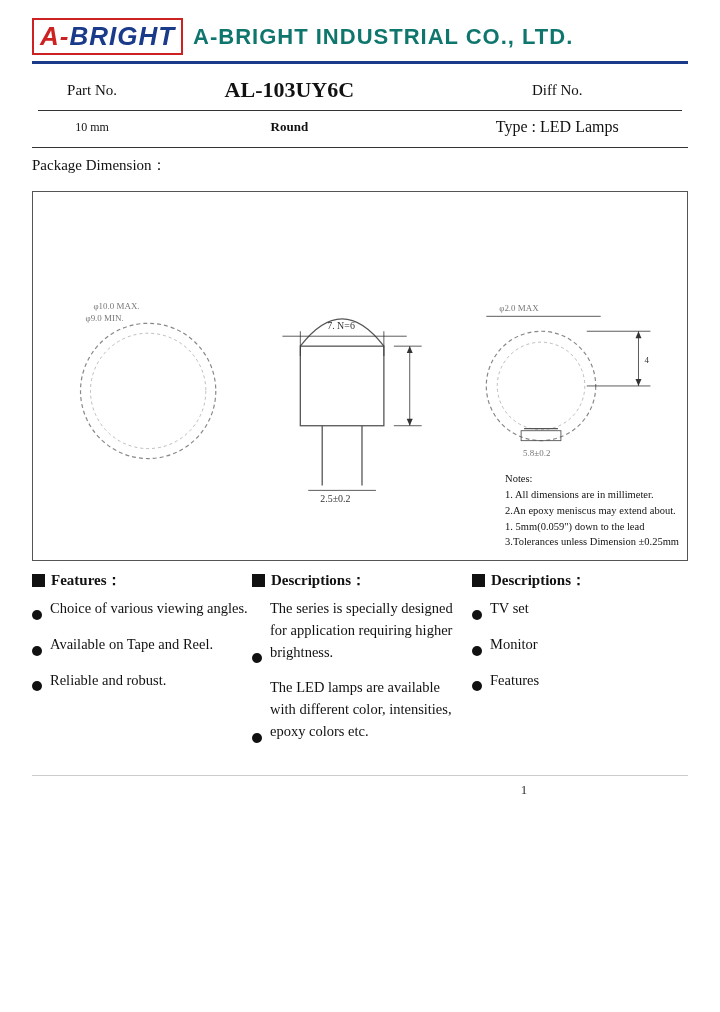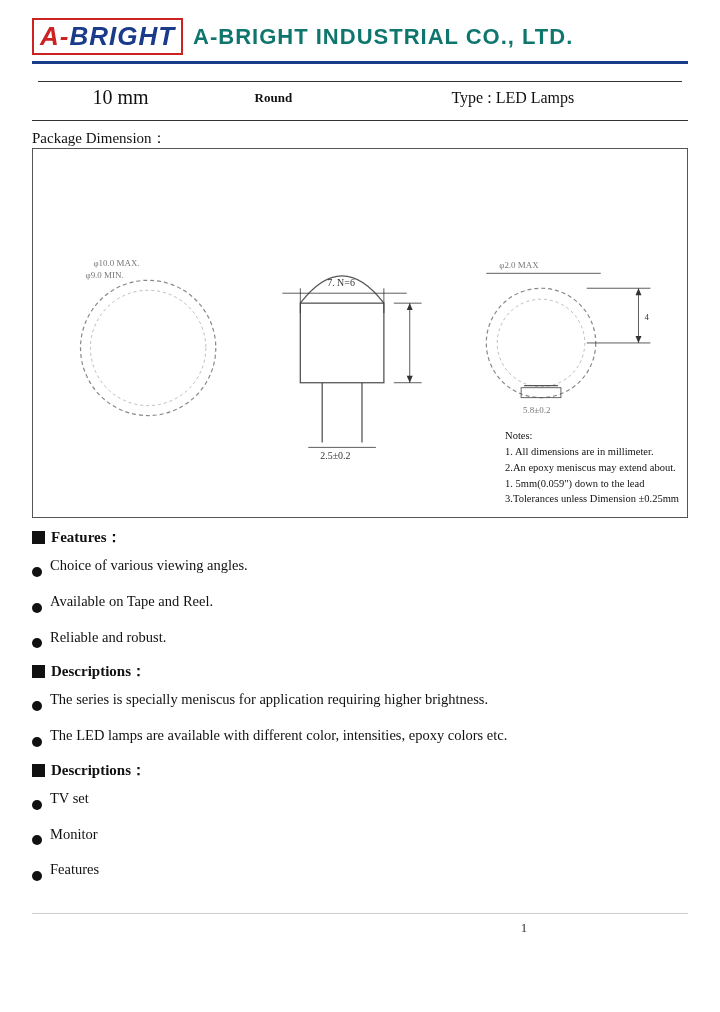--- a/index.html
+++ b/index.html
@@ -63,21 +63,21 @@
       border-top: 1.5px solid #333;
       margin: 4px 0;
     }
 
     
     .pkg-section {
       margin: 8px 0 10px 0;
     }
     .pkg-title {
       font-size: 15px;
-      margin-bottom: 0;
+      margin-bottom: 16px;
     }
     .pkg-diagram-box {
       border: 1.5px solid #555;
       width: 100%;
       height: 370px;
       position: relative;
       background: #fff;
       overflow: hidden;
     }
 
@@ -151,38 +151,43 @@
       border-top: 1px solid #ccc;
       padding-top: 6px;
     }
     .footer-center {
       text-align: center;
       flex: 1;
     }
 
     
     .row-labels td { font-size: 15px; }
-    .row-values td { font-size: 20px; }
+    .row-values td { font-size: 12px; }
     .row-values td:nth-child(2) { font-size: 20px; font-weight: bold; }
     .row-values td:nth-child(3) { font-size: 16px; }
   </style>
 </head>
 <body>
 
 <div class="header">
   <div class="logo-box">
     <span class="logo-text">
       A-<span>BRIGHT</span>
     </span>
   </div>
   <span class="company-name">A-BRIGHT INDUSTRIAL CO., LTD.</span>
 </div>
 
 <table class="part-table">
   <tbody>
+      <tr class="row-labels">
+    <td>Part No.</td>
+    <td style="font-size:22px;font-weight:bold;">AL-103UY6C</td>
+    <td>Diff No.</td>
+  </tr>
   <tr>
     <td colspan="3">
           <hr class="part-divider">
         </td>
   </tr>
   <tr class="row-values">
     <td>10 mm</td>
     <td style="font-size:13px;">Round</td>
     <td>Type : LED Lamps</td>
   </tr>
@@ -251,21 +256,21 @@
       <div>1. All dimensions are in millimeter.</div>
       <div>2.An epoxy meniscus may extend about.</div>
       <div>   1. 5mm(0.059") down to the lead</div>
       <div>3.Tolerances unless Dimension ±0.25mm</div>
     </div>
   </div>
 </div>
 
 <div class="fda-section">
 
-  <div style="display:flex; flex-direction:column; gap:0;">
+  <div style="display:flex; gap:0;">
 
     <div class="fda-col" style="flex:1; padding-right:4px;">
       <div class="fda-col-title">
         <span class="black-square"></span>
         <span>Features：</span>
       </div>
       <div class="bullet-item">
         <span class="bullet-circle"></span>
         <span class="bullet-text">Choice of various viewing angles.</span>
       </div>
@@ -279,21 +284,21 @@
       </div>
     </div>
 
     <div class="fda-col" style="flex:1; padding-right:4px;">
       <div class="fda-col-title">
         <span class="black-square"></span>
         <span>Descriptions：</span>
       </div>
       <div class="bullet-item">
         <span class="bullet-circle"></span>
-        <span class="bullet-text">The series is specially meniscus for application requiring higher brightness.</span>
+        <span class="bullet-text">The series is specially designed for application requiring higher brightness.</span>
       </div>
       <div class="bullet-item">
         <span class="bullet-circle"></span>
         <span class="bullet-text">The LED lamps are available with different color, intensities, epoxy colors etc.</span>
       </div>
     </div>
 
     <div class="fda-col" style="flex:1;">
       <div class="fda-col-title">
         <span class="black-square"></span>

